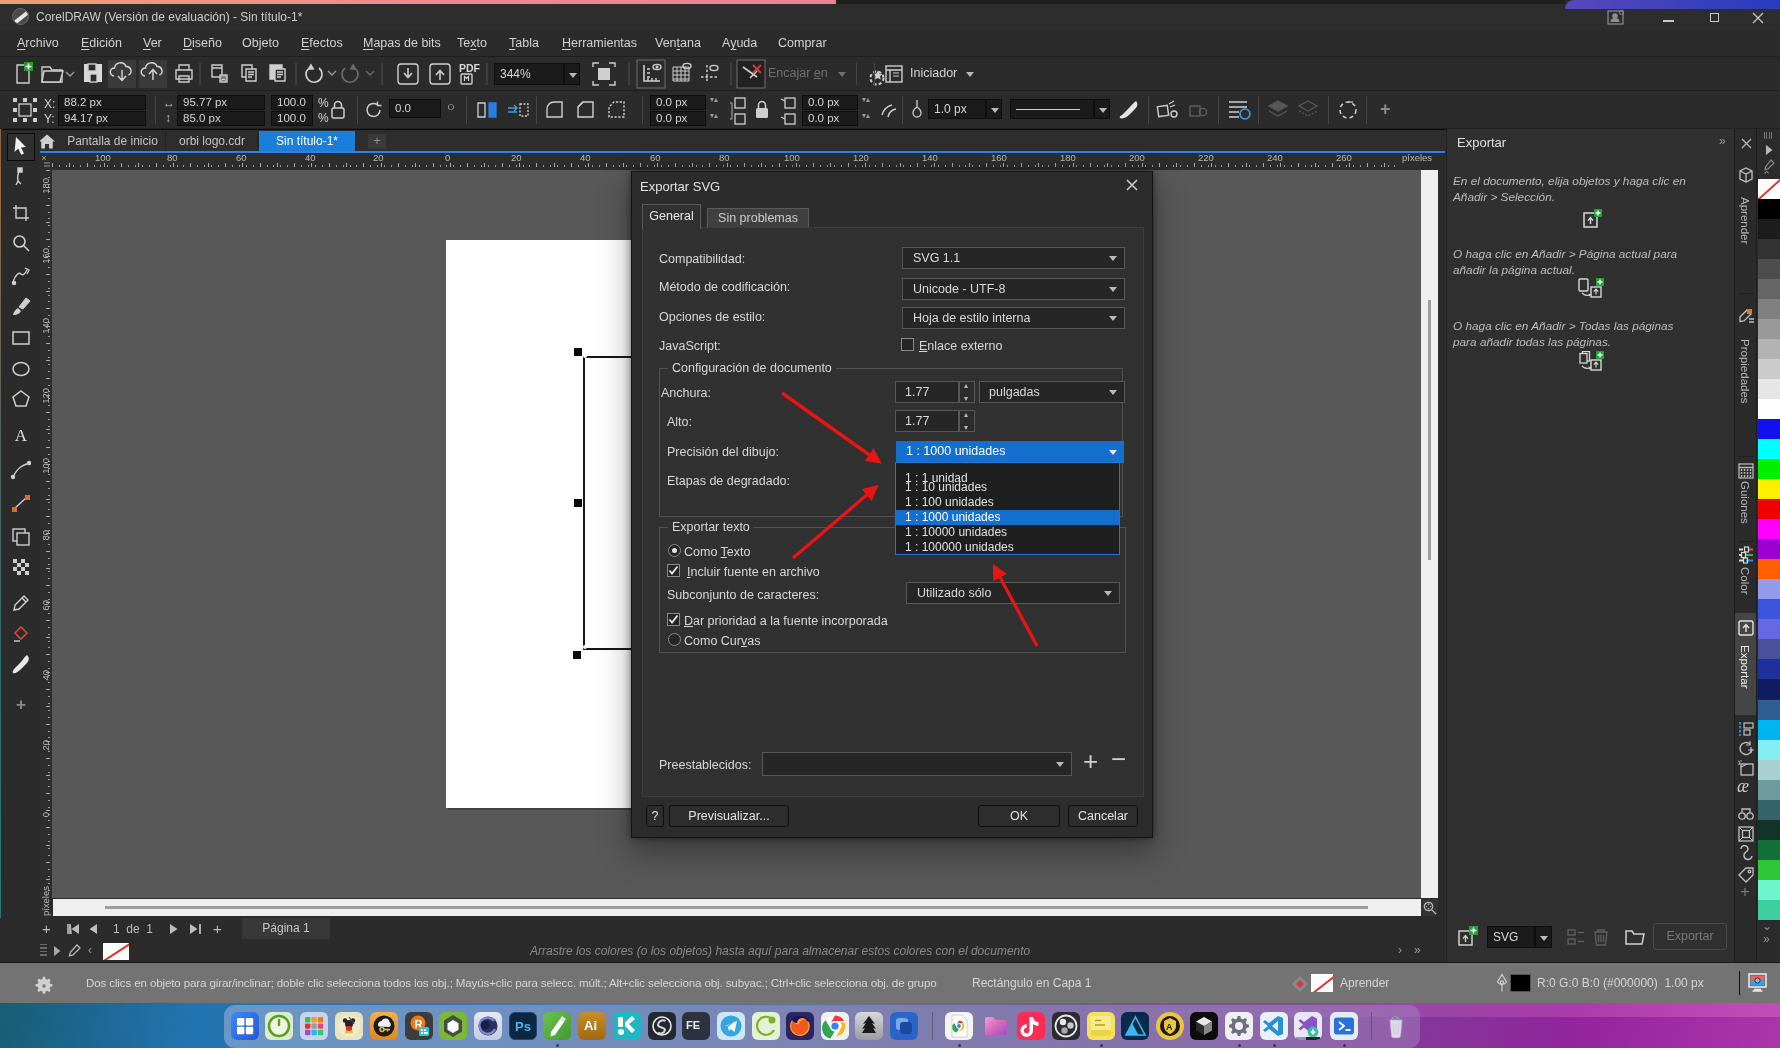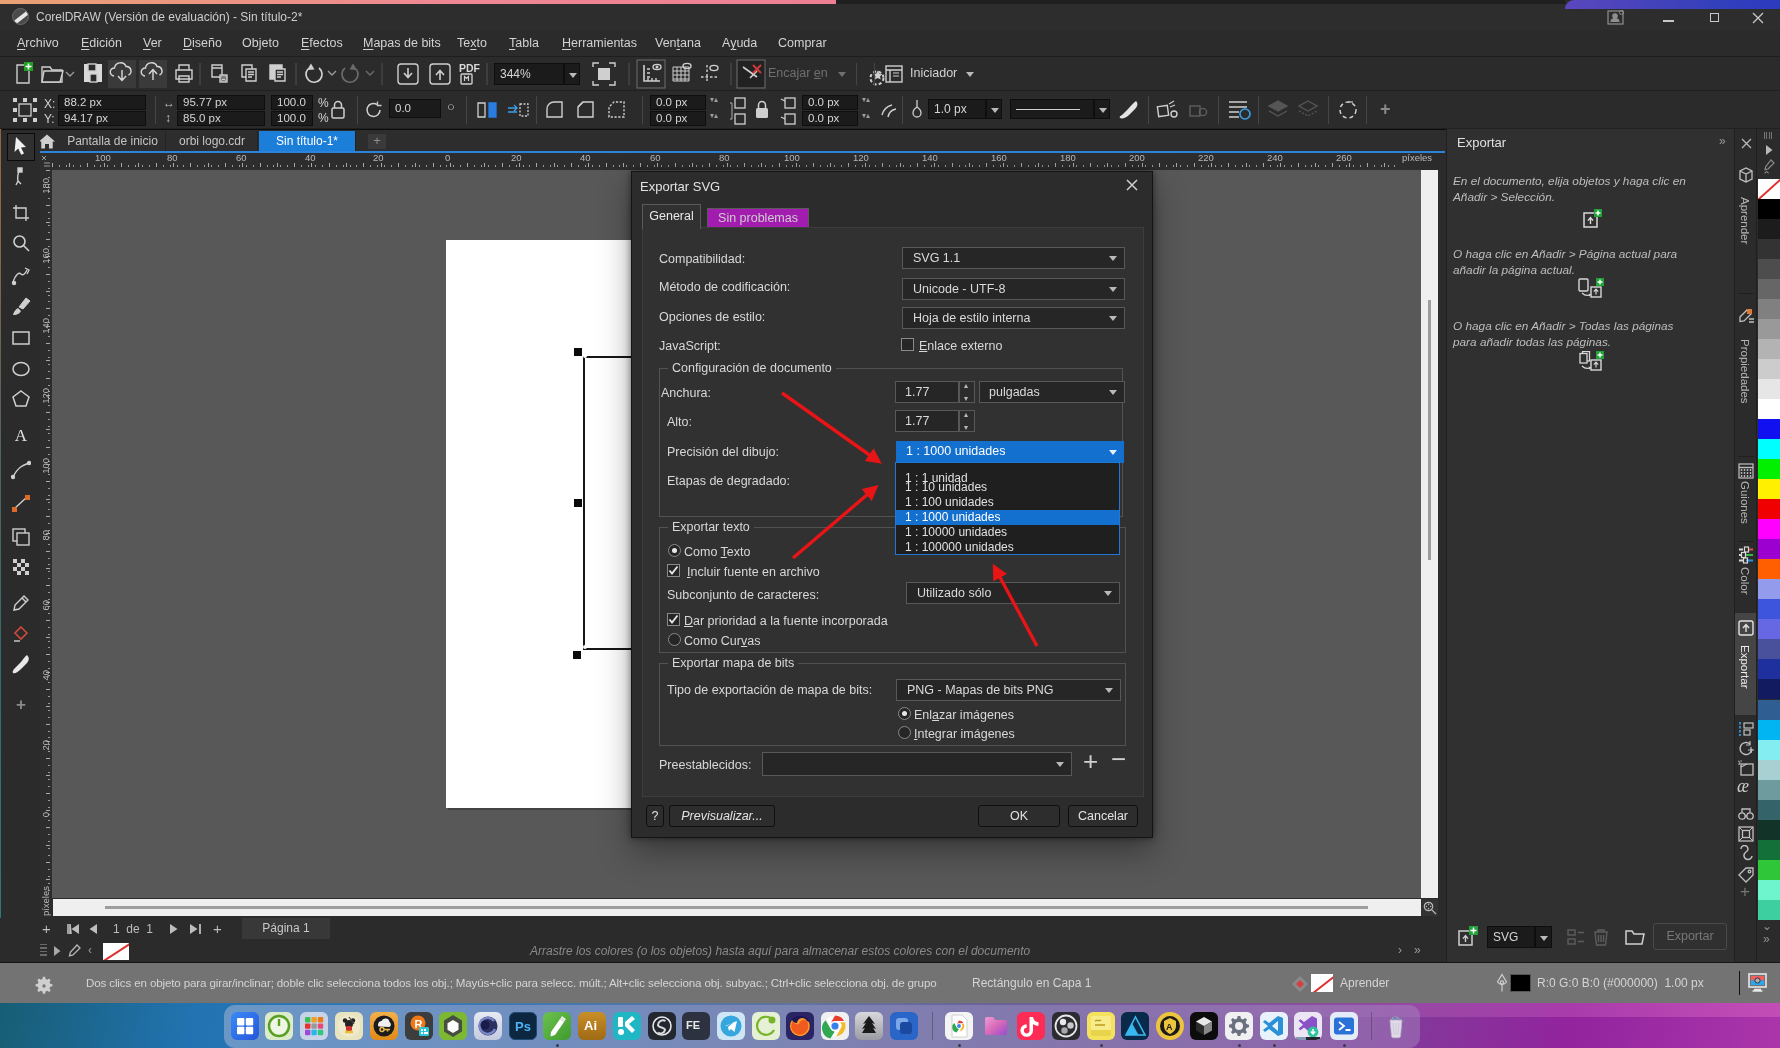--- a/index.html
+++ b/index.html
@@ -111,21 +111,21 @@
 <body>
 <div id="stage">
   <div class="abs" style="left:836px;top:0;width:729px;height:4px;background:#1f1f1f;"></div>
   <div class="abs" id="sliv-l"></div>
   <div class="abs" style="left:0;top:100px;width:1px;height:903px;background:linear-gradient(180deg,#b97a50,#c08048 10%,#6a7a70 35%,#2f8a8e 65%,#2aa0a8 100%);opacity:0.7;"></div>
   <div class="abs" id="sliv-r"></div>
   <div class="abs" id="titlebar">
     <div class="abs" id="cdlogo">
         <div class="sw"></div>
       </div>
-    <div class="abs" id="title-text">CorelDRAW (Versión de evaluación) - Sin título-2*</div>
+    <div class="abs" id="title-text">CorelDRAW (Versión de evaluación) - Sin título-1*</div>
     <svg class="abs" style="left:1607px;top:5px" width="18" height="17" viewBox="0 0 18 17" fill="none" stroke="#8f8f8f" stroke-width="1.2">
       <rect x="1" y="2" width="15" height="13"></rect>
         <circle cx="8" cy="7" r="2.2" fill="#8f8f8f"></circle>
         <path d="M4 13 c0-2.5 2-3.5 4-3.5 s4 1 4 3.5" fill="#8f8f8f"></path>
         <circle cx="14.5" cy="3.5" r="2" stroke-width="1"></circle>
       </svg>
     <div class="abs" style="left:1663px;top:16px;width:11px;height:1.6px;background:#c8c8c8;"></div>
     <div class="abs" style="left:1710px;top:9px;width:9px;height:9px;border:1.3px solid #c8c8c8;"></div>
     <svg class="abs" style="left:1752px;top:8px" width="12" height="12" viewBox="0 0 12 12" stroke="#c8c8c8" stroke-width="1.3">
         <path d="M1 1 L11 11 M11 1 L1 11"></path>
@@ -846,21 +846,21 @@
     <span class="abs" style="left:5px;top:790px;color:#8f8f8f;font-size:12px;">⌄</span>
     <span class="abs" style="left:6px;top:803px;color:#8f8f8f;font-size:12px;">»</span>
   </div>
   <div class="abs" id="dialog">
     <span class="abs" style="left:8px;top:7px;font-size:13px;color:#e2e2e2;">Exportar SVG</span>
     <svg class="abs" style="left:493px;top:6px" width="14" height="14" viewBox="0 0 14 14" stroke="#d0d0d0" stroke-width="1.5">
         <path d="M2 2 L12 12 M12 2 L2 12"></path>
       </svg>
 
     <div class="abs" style="left:10px;top:32px;width:59px;height:25px;background:#313131;border:1px solid #5a5a5a;border-bottom:none;color:#e8e8e8;font-size:12.5px;text-align:center;line-height:23px;z-index:3;">General</div>
-    <div class="abs" style="left:75px;top:36px;width:102px;height:20px;background:#a21caf;border:1px solid #5a5a5a;border-bottom:none;color:#cccccc;font-size:12.5px;text-align:center;line-height:19px;">Sin problemas</div>
+    <div class="abs" style="left:75px;top:36px;width:102px;height:20px;background:#404040;border:1px solid #5a5a5a;border-bottom:none;color:#cccccc;font-size:12.5px;text-align:center;line-height:19px;">Sin problemas</div>
     <div id="dlg-content">
       <span class="dlab" style="left:16px;top:24px;">Compatibilidad:</span>
       <div class="dbox" style="left:259px;top:19px;width:223px;height:22px;line-height:20px;padding-left:10px;">SVG 1.1<div class="darrow" style="right:7px;top:8px;"></div></div>
       <span class="dlab" style="left:16px;top:52px;">Método de codificación:</span>
       <div class="dbox" style="left:259px;top:50px;width:223px;height:22px;line-height:20px;padding-left:10px;">Unicode - UTF-8<div class="darrow" style="right:7px;top:8px;"></div></div>
       <span class="dlab" style="left:16px;top:82px;">Opciones de estilo:</span>
       <div class="dbox" style="left:259px;top:79px;width:223px;height:22px;line-height:20px;padding-left:10px;">Hoja de estilo interna<div class="darrow" style="right:7px;top:8px;"></div></div>
       <span class="dlab" style="left:16px;top:111px;">JavaScript:</span>
       <div class="chk" style="left:258px;top:110px;"></div>
       <span class="dlab" style="left:276px;top:111px;"><u>E</u>nlace externo</span>
@@ -898,50 +898,39 @@
         <div class="chk" style="left:7px;top:85px;">
             <svg width="11" height="11" viewBox="0 0 11 11" fill="none" stroke="#e8e8e8" stroke-width="1.8">
               <path d="M1.5 5.5 L4 8.5 9.5 1.5"></path>
             </svg>
           </div>
         <span class="dlab" style="left:24px;top:86px;"><u>D</u>ar prioridad a la fuente incorporada</span>
         <div class="rad" style="left:8px;top:105px;"></div>
         <span class="dlab" style="left:24px;top:106px;">Como Cur<u>v</u>as</span>
       </div>
 
-      <div class="dgroup" style="left:16px;top:435px;width:467px;height:83px;">
-        <span class="glabel">Exportar mapa de bits</span>
-        <span class="dlab" style="left:7px;top:19px;">Tipo de exportación de mapa de bits:</span>
-        <div class="dbox" style="left:236px;top:15px;width:225px;height:22px;line-height:20px;padding-left:10px;">PNG - Mapas de bits PNG<div class="darrow" style="right:7px;top:8px;"></div></div>
-        <div class="rad" style="left:238px;top:43px;">
-            <div class="abs" style="left:3px;top:3px;width:5px;height:5px;border-radius:50%;background:#e8e8e8;"></div>
-          </div>
-        <span class="dlab" style="left:254px;top:44px;">Enl<u>a</u>zar imágenes</span>
-        <div class="rad" style="left:238px;top:62px;"></div>
-        <span class="dlab" style="left:254px;top:63px;"><u>I</u>ntegrar imágenes</span>
-      </div>
       <span class="dlab" style="left:16px;top:530px;">Preestablecidos:</span>
       <div class="dbox" style="left:119px;top:524px;width:310px;height:24px;">
         <div class="darrow" style="right:7px;top:9px;"></div>
         </div>
       <span class="abs" style="left:440px;top:518px;color:#d0d0d0;font-size:26px;font-weight:400;">+</span>
       <span class="abs" style="left:468px;top:516px;color:#d0d0d0;font-size:26px;">−</span>
     </div>
 
     <div id="ddlist">
       <div class="dditem" style="top:8px;">1 : 1 unidad</div>
       <div class="dditem" style="top:17px;">1 : 10 unidades</div>
       <div class="dditem" style="top:32px;">1 : 100 unidades</div>
       <div class="dditem" style="top:47px;background:#1470cf;color:#fff;">1 : 1000 unidades</div>
       <div class="dditem" style="top:62px;">1 : 10000 unidades</div>
       <div class="dditem" style="top:77px;">1 : 100000 unidades</div>
     </div>
 
     <div class="dbtn" style="left:14px;top:633px;width:18px;height:22px;line-height:21px;">?</div>
-    <div class="dbtn" style="left:37px;top:633px;width:106px;height:22px;line-height:21px;font-style:italic;">Previsualizar...</div>
+    <div class="dbtn" style="left:37px;top:633px;width:120px;height:22px;line-height:21px;">Previsualizar...</div>
     <div class="dbtn" style="left:346px;top:633px;width:82px;height:22px;line-height:21px;">OK</div>
     <div class="dbtn" style="left:436px;top:633px;width:70px;height:22px;line-height:21px;">Cancelar</div>
   </div>
   <svg class="abs" style="left:0;top:0;z-index:60;pointer-events:none;" width="1780" height="1048" viewBox="0 0 1780 1048">
     <defs>
       <marker id="ah" viewBox="0 0 10 10" refX="7" refY="5" markerWidth="4.6" markerHeight="4.6" orient="auto-start-reverse">
         <path d="M0 0 L10 5 L0 10 z" fill="#e81416"></path>
       </marker>
     </defs>
     <g stroke="#e81416" stroke-width="3.4" fill="none">

